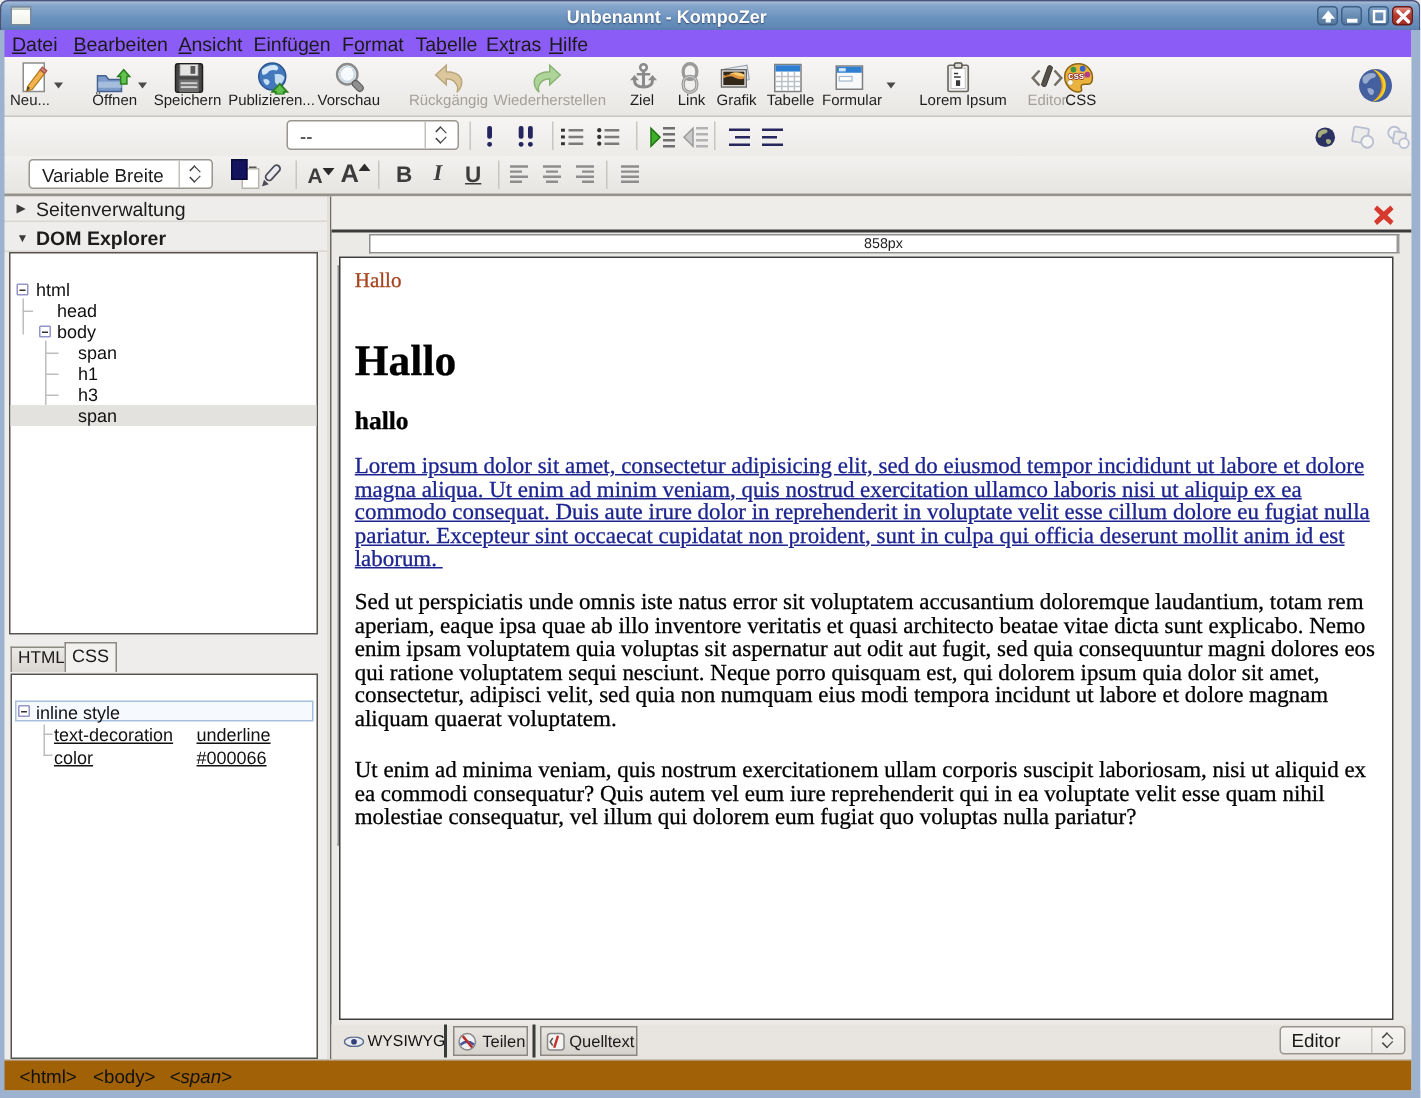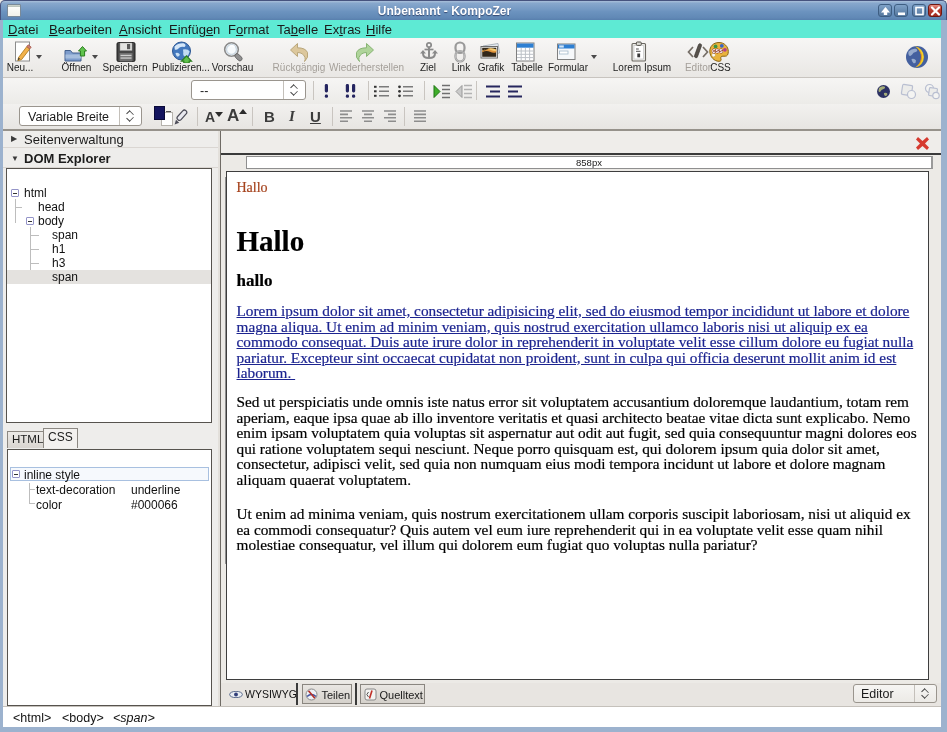--- a/index.html
+++ b/index.html
@@ -30,21 +30,21 @@
 .wbtn { position:absolute; top:3px; width:14px; height:13px; border-radius:3px;
   border:1px solid #3e5e82; text-align:center;}
 .wbtn svg { position:absolute; left:0; top:0; }
 .wbtn.b1 { left:877px; background:linear-gradient(#7fa2c8,#54779d); }
 .wbtn.b2 { left:893px; background:linear-gradient(#7fa2c8,#54779d); }
 .wbtn.b3 { left:911px; background:linear-gradient(#7fa2c8,#54779d); }
 .wbtn.b4 { left:927px; background:linear-gradient(#e89084,#b83c30 45%,#a32d22); border-color:#6e1812;}
 
 #menubar {
   position:absolute; left:0px; top:20px; width:941px; height:18px;
-  background:#5eead4; font-size:13px; color:#1a1a1a;
+  background:#8b5cf6; font-size:13px; color:#1a1a1a;
 }
 #menubar span.mi { position:absolute; top:2px; }
 #menubar u { text-decoration:underline; }
 
 #toolbar1 {
   position:absolute; left:0px; top:38px; width:941px; height:40px;
   background:linear-gradient(#f7f6f5, #e9e7e4);
   border-bottom:1px solid #c8c4bf;
 }
 .tbtn { position:absolute; top:3px; width:72px; height:34px; text-align:center; font-size:10px; color:#1e1e1e; }
@@ -86,21 +86,21 @@
 #htmlcsstabs { position:absolute; left:2px; top:297px; height:20px; font-size:12px; }
 .ptab { position:absolute; top:3px; height:17px; background:linear-gradient(#eceae7,#d9d5d0);
   border:1px solid #8c8882; border-bottom:none; padding:1px 4px 0 4px; color:#1b1b1b; font-size:11.5px;}
 .ptab.act { top:0; height:20px; background:#f3f1ef; z-index:2; font-size:12px;}
 #propbox { position:absolute; left:7px; top:318px; width:205px; height:257px; background:#fff; border:1px solid #56534e; }
 #prophead { position:absolute; left:0; top:0; width:203px; height:16px;
   background:linear-gradient(#fdfdfc,#eceae6); border-bottom:1px solid #56534e; font-size:12.5px; color:#1a1a1a;}
 #prophead .c1 { position:absolute; left:6px; top:1px; }
 #prophead .c2 { position:absolute; left:125px; top:1px; }
 #prophead .div { position:absolute; left:119px; top:0; width:1px; height:16px; background:#9b978f; }
-.prow { position:absolute; font-size:12px; color:#111; }
+.prow { position:absolute; font-size:12px; color:#111;text-decoration:underline; }
 
 #splitter { position:absolute; left:218px; top:131px; width:4px; height:575px; background:#e3e0db; border-right:2px solid #6f6b65;}
 
 #main { position:absolute; left:221px; top:131px; width:720px; height:575px; background:#eceae6; }
 #tabbar { position:absolute; left:0; top:0; width:720px; height:24px; background:#efedea; border-bottom:2px solid #3a3a3a; }
 #doctab { position:absolute; left:1px; top:1px; width:159px; height:21px; background:#eae8e4;
   border:1.4px solid #222; border-bottom:none; border-radius:3px 3px 0 0; font-size:12.5px; color:#1a1a1a;}
 #doctab .ticon { position:absolute; left:5px; top:7px; width:9px; height:9px; }
 #doctab .tt { position:absolute; left:19px; top:3px; }
 #closex { position:absolute; left:694px; top:5px; width:15px; height:15px; }
@@ -108,21 +108,21 @@
 #vruler { position:absolute; left:4px; top:46px; width:13px; height:387px; background:#fff; border:1px solid #8f8f8f; border-bottom:2px solid #9a9a9a;}
 #vruler .vl { position:absolute; left:-14.5px; top:187px; width:40px; text-align:center; font-size:9.5px; color:#222; transform:rotate(-90deg); }
 #page { position:absolute; left:5px; top:40px; width:703px; height:509px; background:#fff; border:1.5px solid #3e3e3e; overflow:hidden;
   font-family:Liberation Serif, serif; }
 .doc { position:absolute; left:9.5px; white-space:nowrap; -webkit-text-stroke:0.2px currentColor; }
 #bottombar { position:absolute; left:0; top:552px; width:720px; height:23px; background:#e8e5e1; }
 .btab { position:absolute; top:1px; height:20px; font-size:11px; color:#1a1a1a; background:linear-gradient(#e9e6e2,#d5d1cb);
   border:1px solid #8a8680; padding:4px 0 0 19px; white-space:nowrap; }
 #normalcombo { position:absolute; left:632px; top:1px; width:84px; height:19px; background:linear-gradient(#f6f5f3,#eceae6); font-size:12.5px;}
 
-#statusbar { position:absolute; left:0px; top:706px; width:941px; height:21px; background:#ffffff; border-top:1px solid #c5c1bb; font-size:12.5px; color:#111;}
+#statusbar { position:absolute; left:0px; top:706px; width:941px; height:21px; background:#a16207; border-top:1px solid #c5c1bb; font-size:12.5px; color:#111;}
 #statusbar span { position:absolute; top:4px; }
 </style>
 </head>
 <body>
 <div id="win">
   <div class="wb" style="left:0; top:18px; width:3px; height:714px;"></div>
   <div class="wb" style="left:941px; top:18px; width:6px; height:714px;"></div>
   <div class="wb" style="left:0; top:727px; width:947px; height:5px;"></div>
   <div id="titlebar">
     <div id="winicon"></div>

